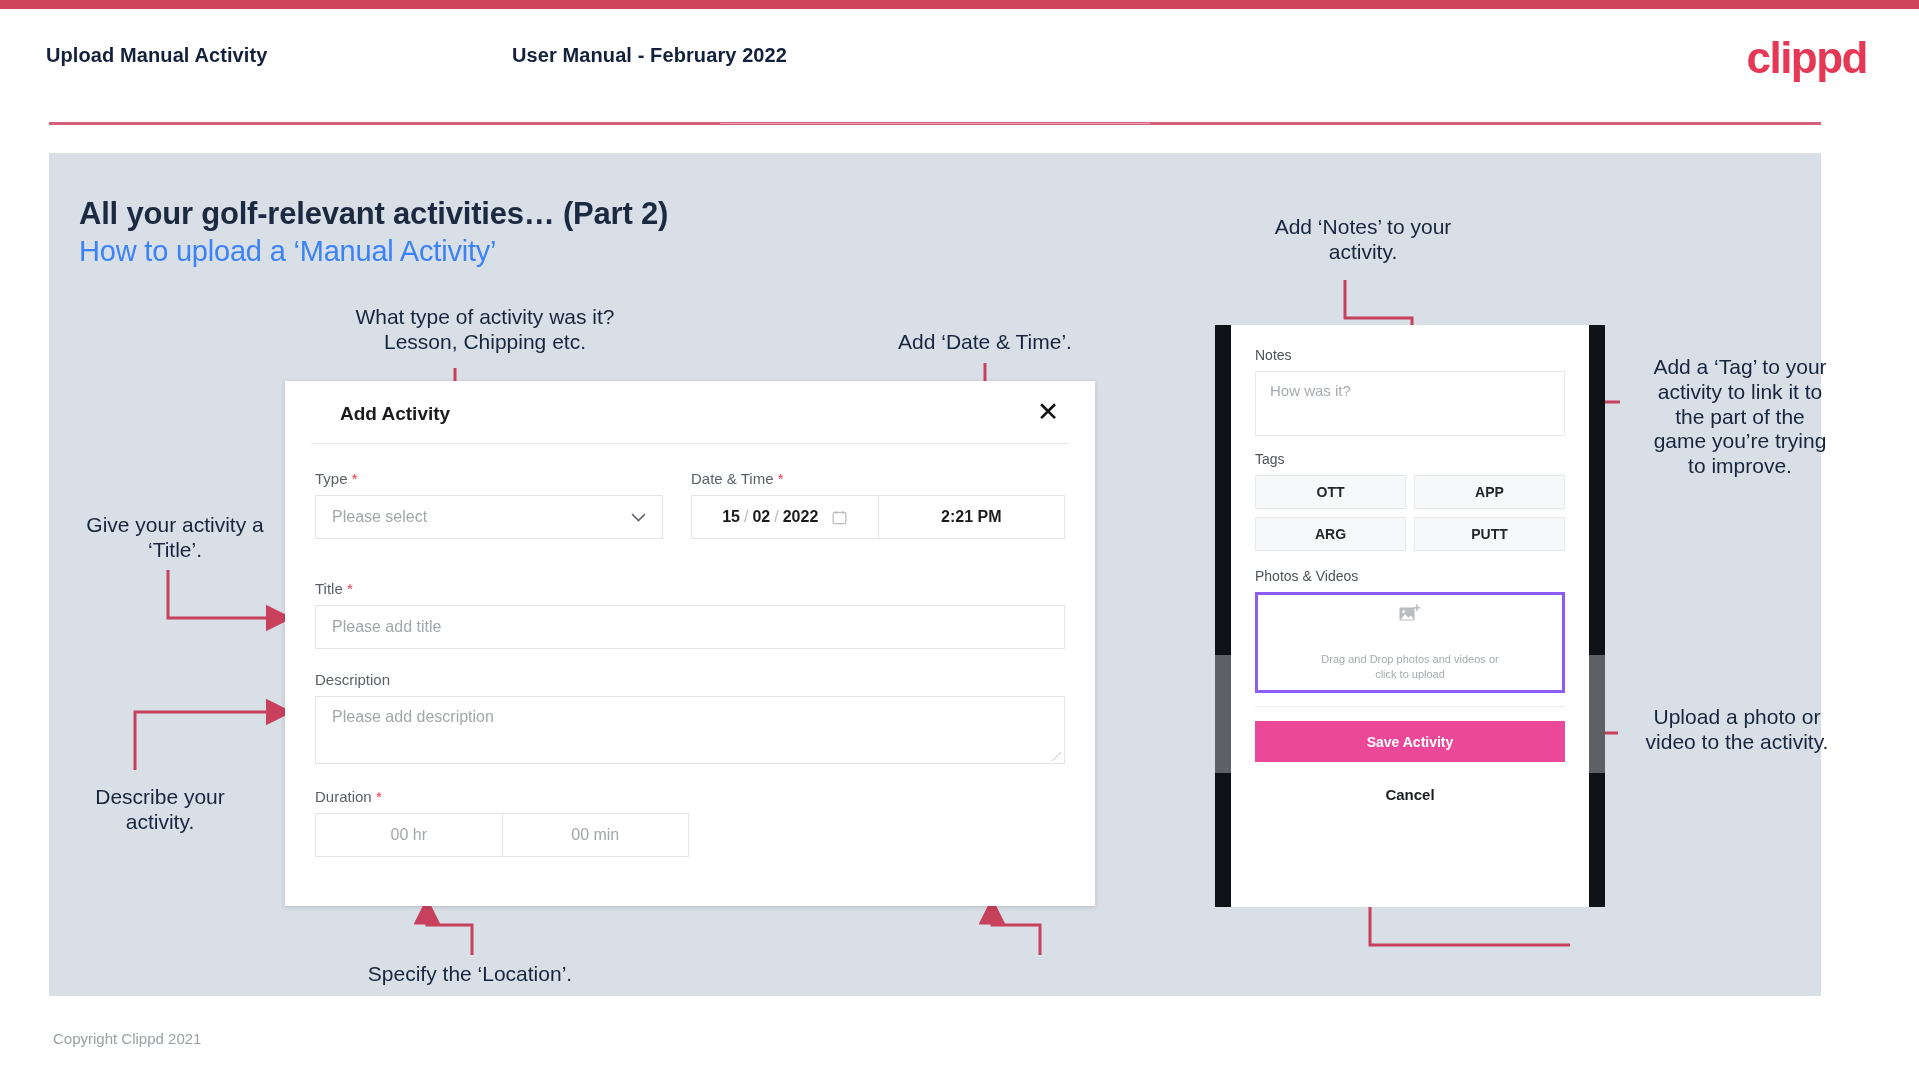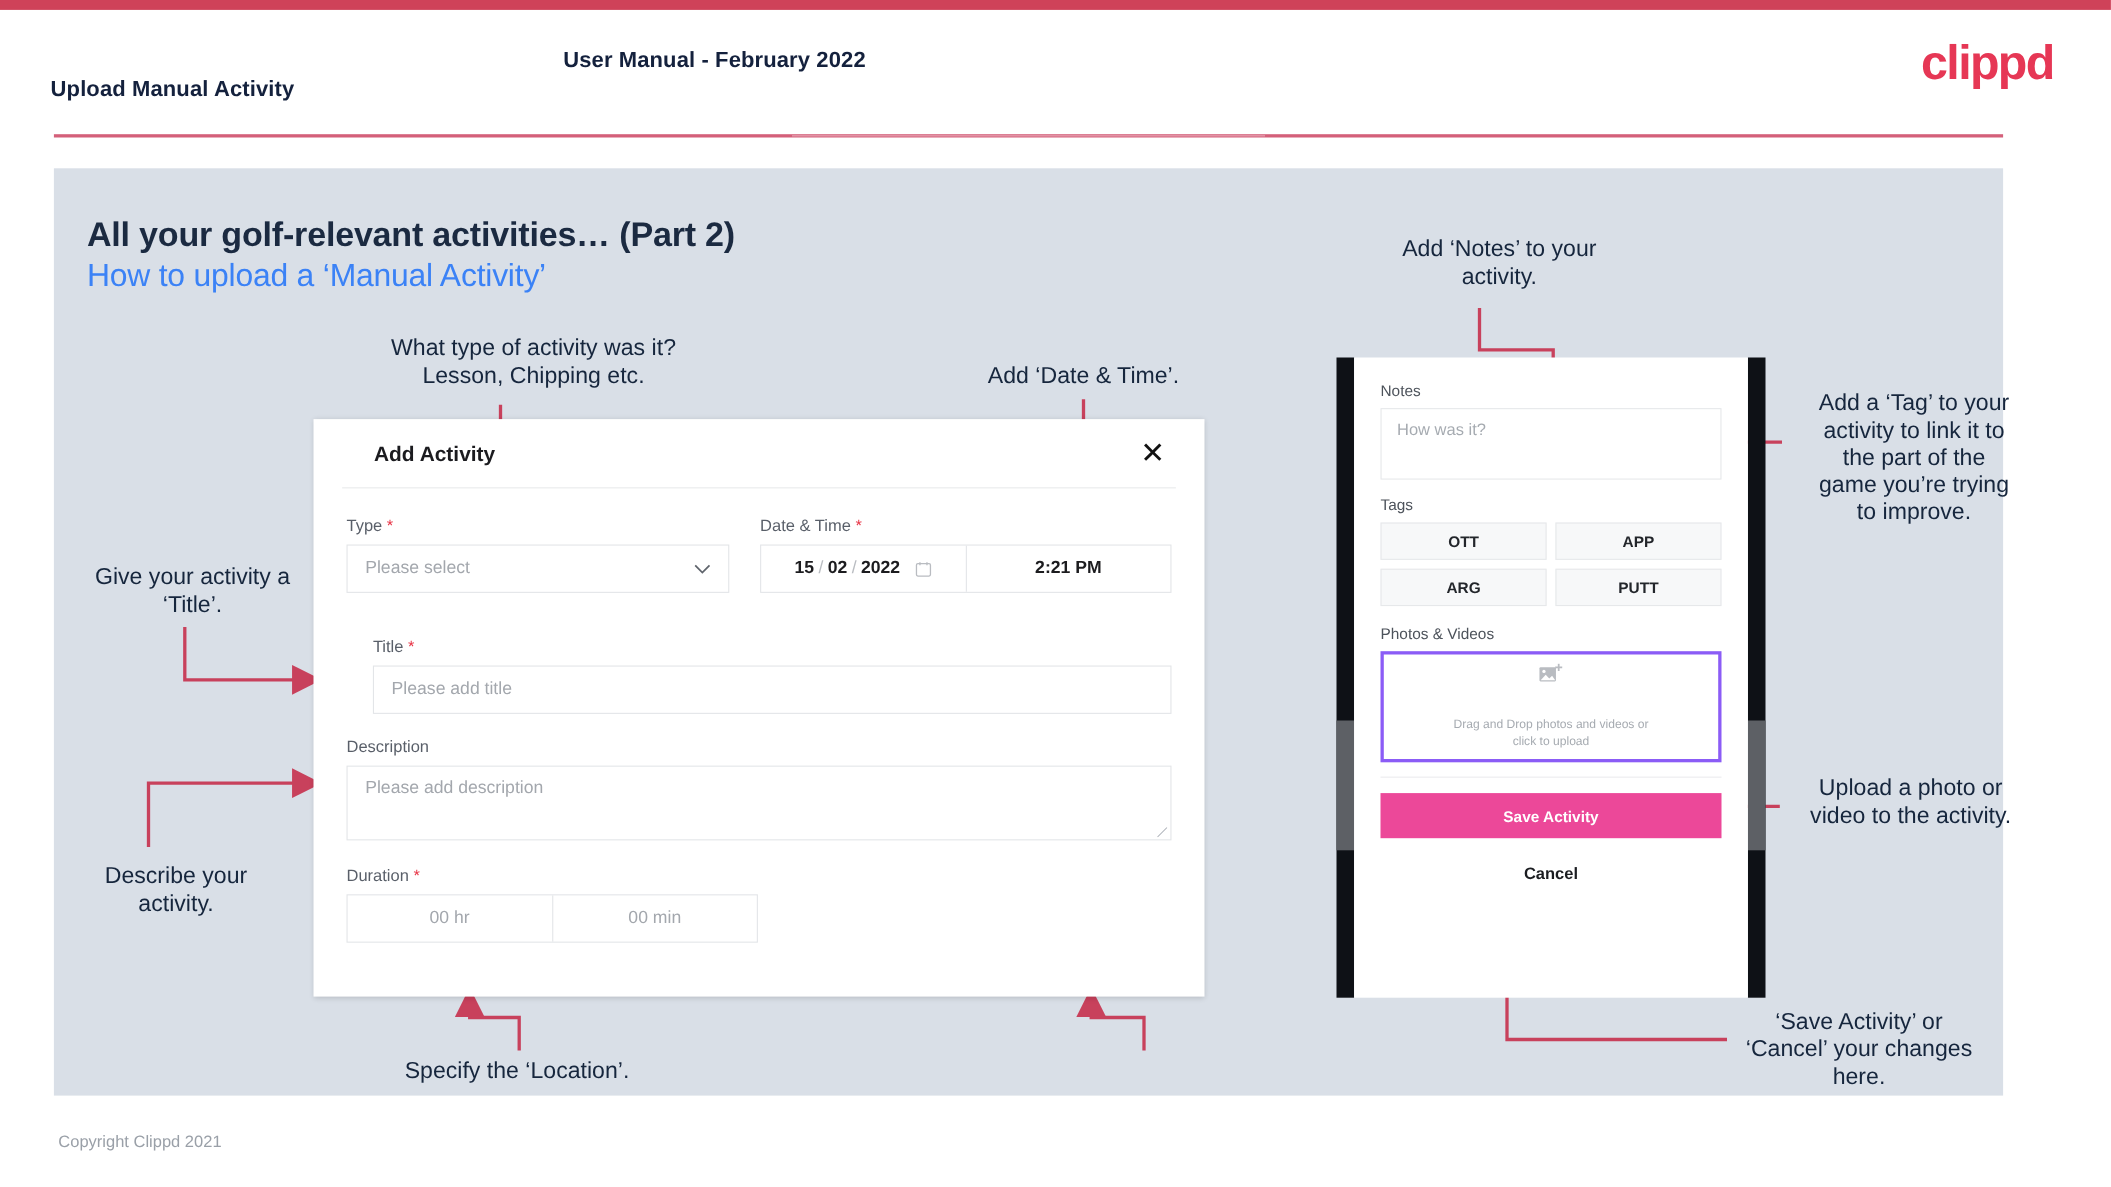--- a/index.html
+++ b/index.html
@@ -13,21 +13,21 @@
 
   
   .top-strip {
     position:absolute; left:0; top:0; width:1919px; height:9px;
     background:#cf4259;
   }
 
   
   .hdr-title {
     position:absolute; left:46px; top:44px;
-    font-size:20px; font-weight:600; color:#14213d; letter-spacing:.1px;margin-top:26px;
+    font-size:20px; font-weight:600; color:#14213d; letter-spacing:.1px;
   }
   .hdr-sub {
     position:absolute; left:512px; top:44px;
     font-size:20px; font-weight:600; color:#14213d; letter-spacing:.1px;
   }
   .logo {
     position:absolute; right:52px; top:36px;
     font-size:44px; font-weight:800; color:#e63755;
     letter-spacing:-1.5px; line-height:1;
   }
@@ -238,23 +238,20 @@
   <div class="note" style="left:315px; top:962px; width:310px;">Specify the ‘Location’.</div>
   <div class="note" style="left:1228px; top:215px; width:270px;">Add ‘Notes’ to your
 activity.</div>
   <div class="note" style="left:1625px; top:355px; width:230px;">Add a ‘Tag’ to your
 activity to link it to
 the part of the
 game you’re trying
 to improve.</div>
   <div class="note" style="left:1622px; top:705px; width:230px;">Upload a photo or
 video to the activity.</div>
-  <div class="note" style="left:1560px; top:917px; width:260px;">‘Save Activity’ or
-‘Cancel’ your changes
-here.</div>
 
   <div class="dialog">
     <div class="dlg-head">
       <div class="dlg-title">Add Activity</div>
       <div class="dlg-close">✕</div>
     </div>
     <div class="dlg-divider"></div>
 
     <div class="dlg-body">
 
@@ -285,21 +282,21 @@
                   <rect x="1.2" y="2.6" width="13.6" height="12" rx="1.4" fill="none" stroke="#b9bcc1" stroke-width="1.3"></rect>
                   <path d="M4.6 1.2 V4.2 M11.4 1.2 V4.2" stroke="#b9bcc1" stroke-width="1.3"></path>
                 </svg>
               </span>
             </div>
             <div class="dt-time">2:21 PM</div>
           </div>
         </div>
       </div>
 
-      <div style="padding:24px 30px 0 30px;margin-left:24px;">
+      <div style="padding:24px 30px 0 30px;">
         <div class="field">
           <span class="flabel"><span>Title</span> <span class="req">*</span></span>
           <div class="inp">
             <span>Please add title</span>
           </div>
         </div>
       </div>
 
       <div style="padding:22px 30px 0 30px;">
         <div class="field">

